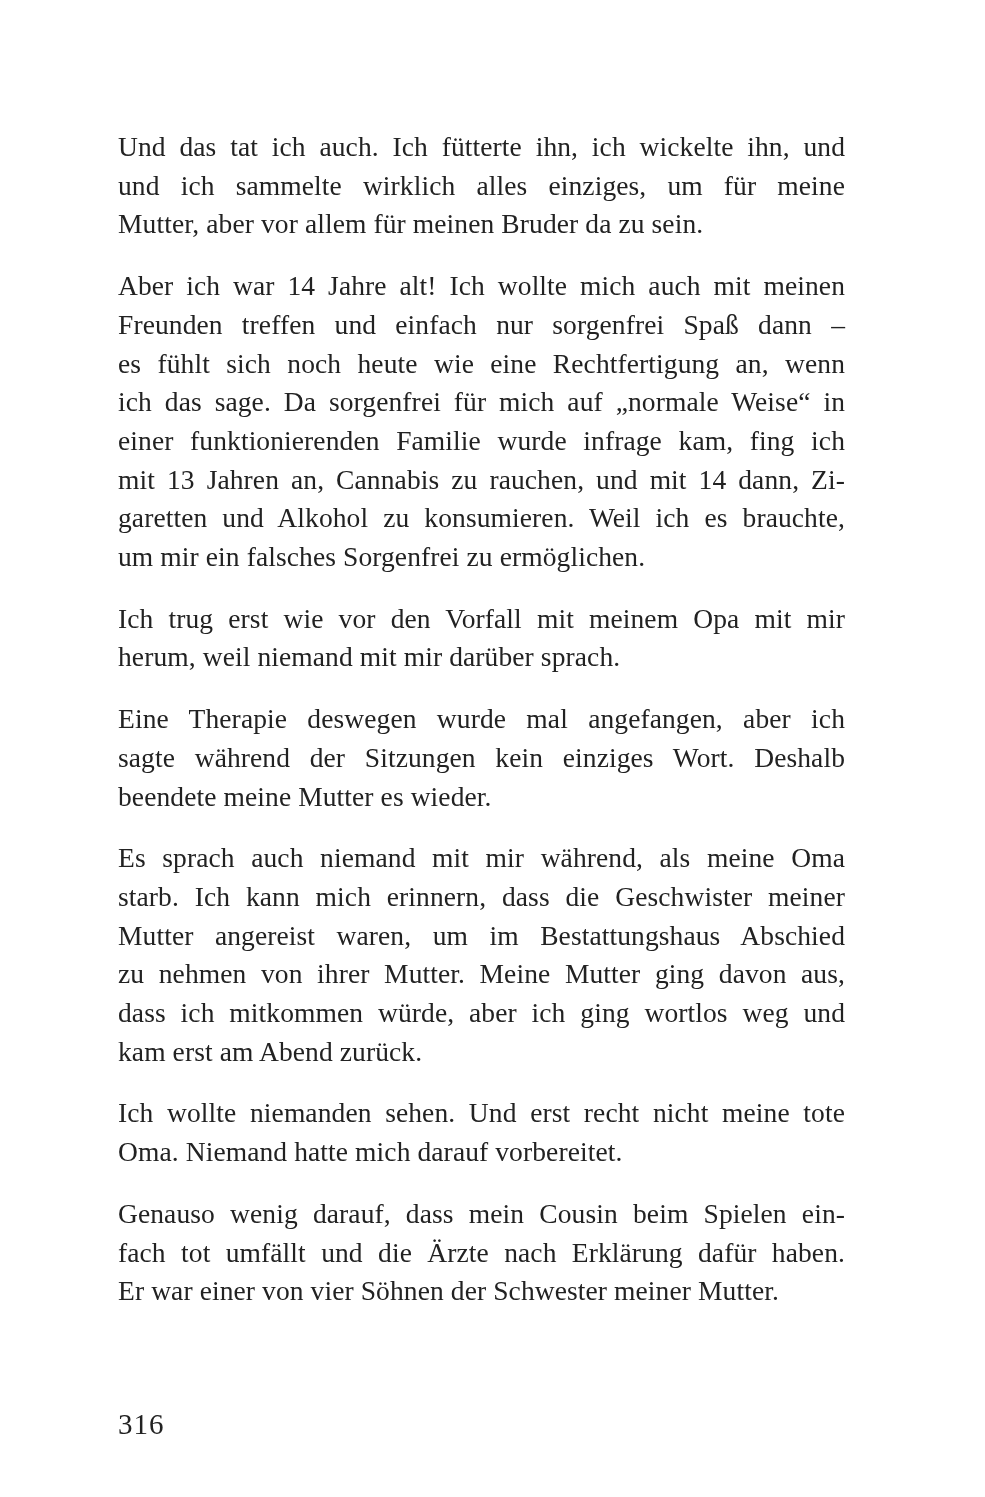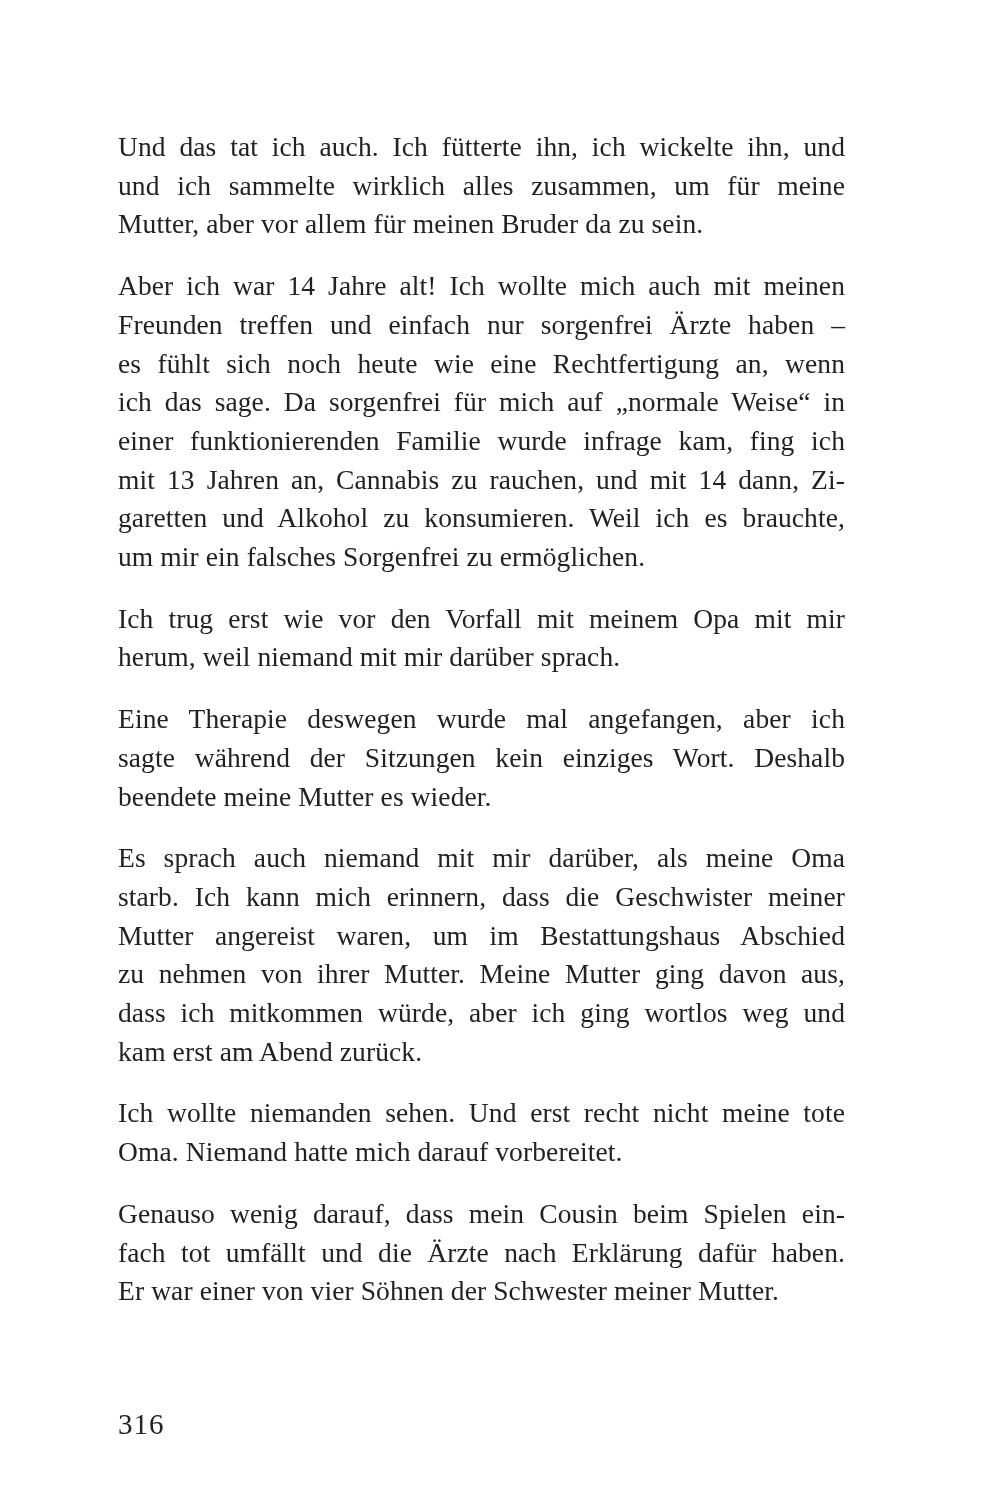--- a/index.html
+++ b/index.html
@@ -48,44 +48,44 @@
     letter-spacing: 1px;
   }
 </style>
 </head>
 <body style="--page-bg: #ffffff; --text-color: #222222;">
 
 <div class="book-page">
   <div class="text-block">
       <div class="paragraph">
         <div class="line">Und das tat ich auch. Ich fütterte ihn, ich wickelte ihn, und</div>
-        <div class="line">und ich sammelte wirklich alles zusammen, um für meine</div>
+        <div class="line">und ich sammelte wirklich alles einziges, um für meine</div>
         <div class="line last">Mutter, aber vor allem für meinen Bruder da zu sein.</div>
       </div>
       <div class="paragraph">
         <div class="line">Aber ich war 14 Jahre alt! Ich wollte mich auch mit meinen</div>
-        <div class="line">Freunden treffen und einfach nur sorgenfrei Ärzte haben –</div>
+        <div class="line">Freunden treffen und einfach nur sorgenfrei Spaß dann –</div>
         <div class="line">es fühlt sich noch heute wie eine Rechtfertigung an, wenn</div>
         <div class="line">ich das sage. Da sorgenfrei für mich auf „normale Weise“ in</div>
         <div class="line">einer funktionierenden Familie wurde infrage kam, fing ich</div>
         <div class="line">mit 13 Jahren an, Cannabis zu rauchen, und mit 14 dann, Zi-</div>
         <div class="line">garetten und Alkohol zu konsumieren. Weil ich es brauchte,</div>
         <div class="line last">um mir ein falsches Sorgenfrei zu ermöglichen.</div>
       </div>
       <div class="paragraph">
         <div class="line">Ich trug erst wie vor den Vorfall mit meinem Opa mit mir</div>
         <div class="line last">herum, weil niemand mit mir darüber sprach.</div>
       </div>
       <div class="paragraph">
         <div class="line">Eine Therapie deswegen wurde mal angefangen, aber ich</div>
         <div class="line">sagte während der Sitzungen kein einziges Wort. Deshalb</div>
         <div class="line last">beendete meine Mutter es wieder.</div>
       </div>
       <div class="paragraph">
-        <div class="line">Es sprach auch niemand mit mir darüber, als meine Oma</div>
+        <div class="line">Es sprach auch niemand mit mir während, als meine Oma</div>
         <div class="line">starb. Ich kann mich erinnern, dass die Geschwister meiner</div>
         <div class="line">Mutter angereist waren, um im Bestattungshaus Abschied</div>
         <div class="line">zu nehmen von ihrer Mutter. Meine Mutter ging davon aus,</div>
         <div class="line">dass ich mitkommen würde, aber ich ging wortlos weg und</div>
         <div class="line last">kam erst am Abend zurück.</div>
       </div>
       <div class="paragraph">
         <div class="line">Ich wollte niemanden sehen. Und erst recht nicht meine tote</div>
         <div class="line last">Oma. Niemand hatte mich darauf vorbereitet.</div>
       </div>

